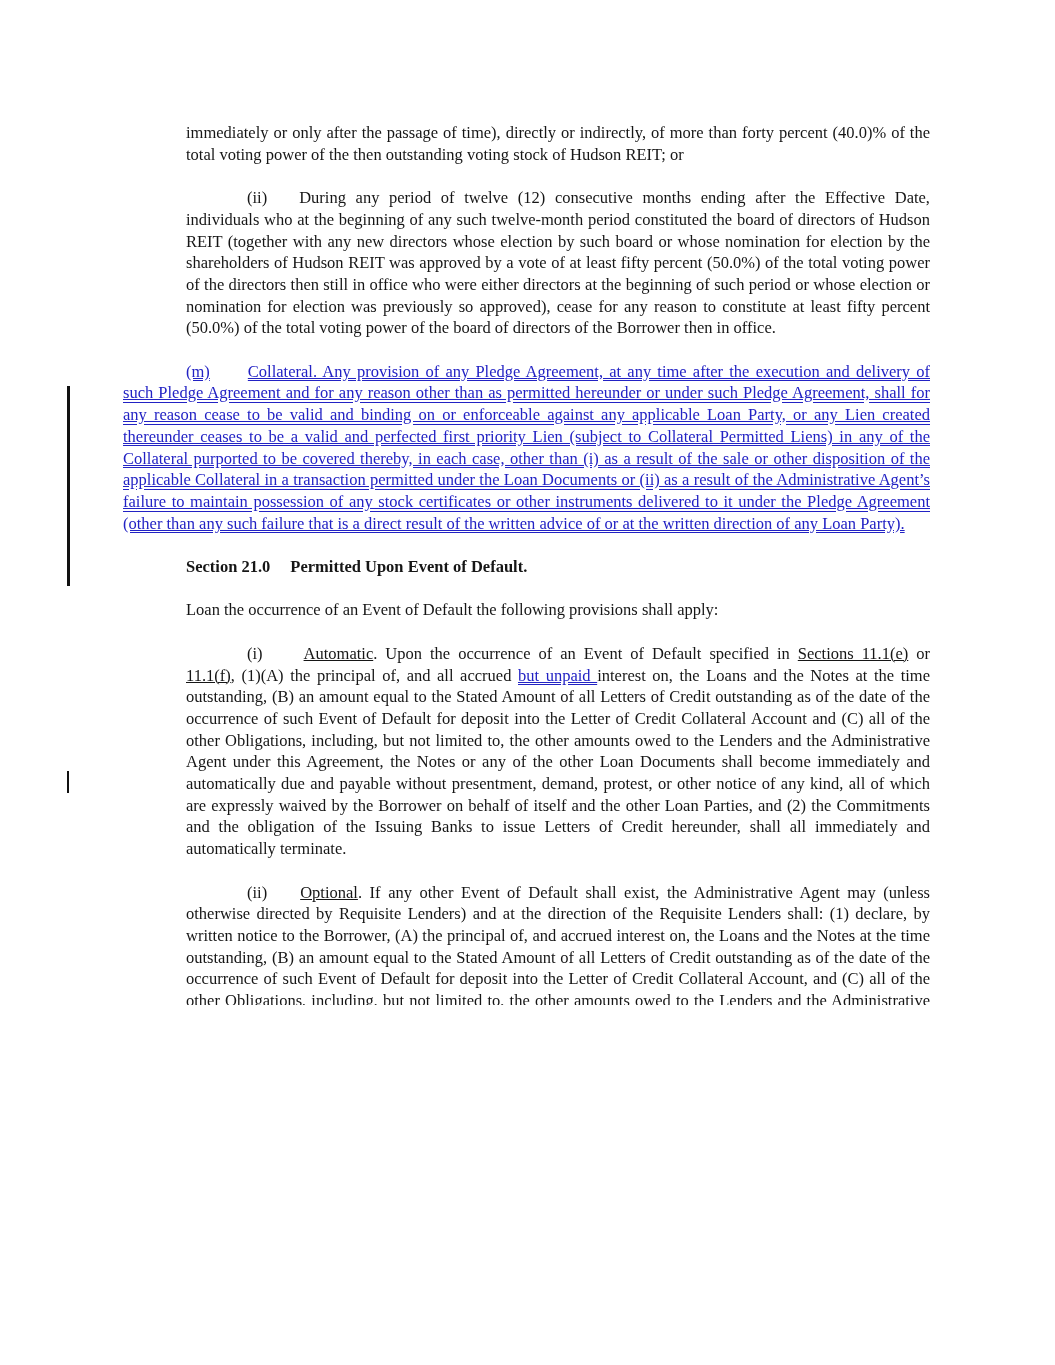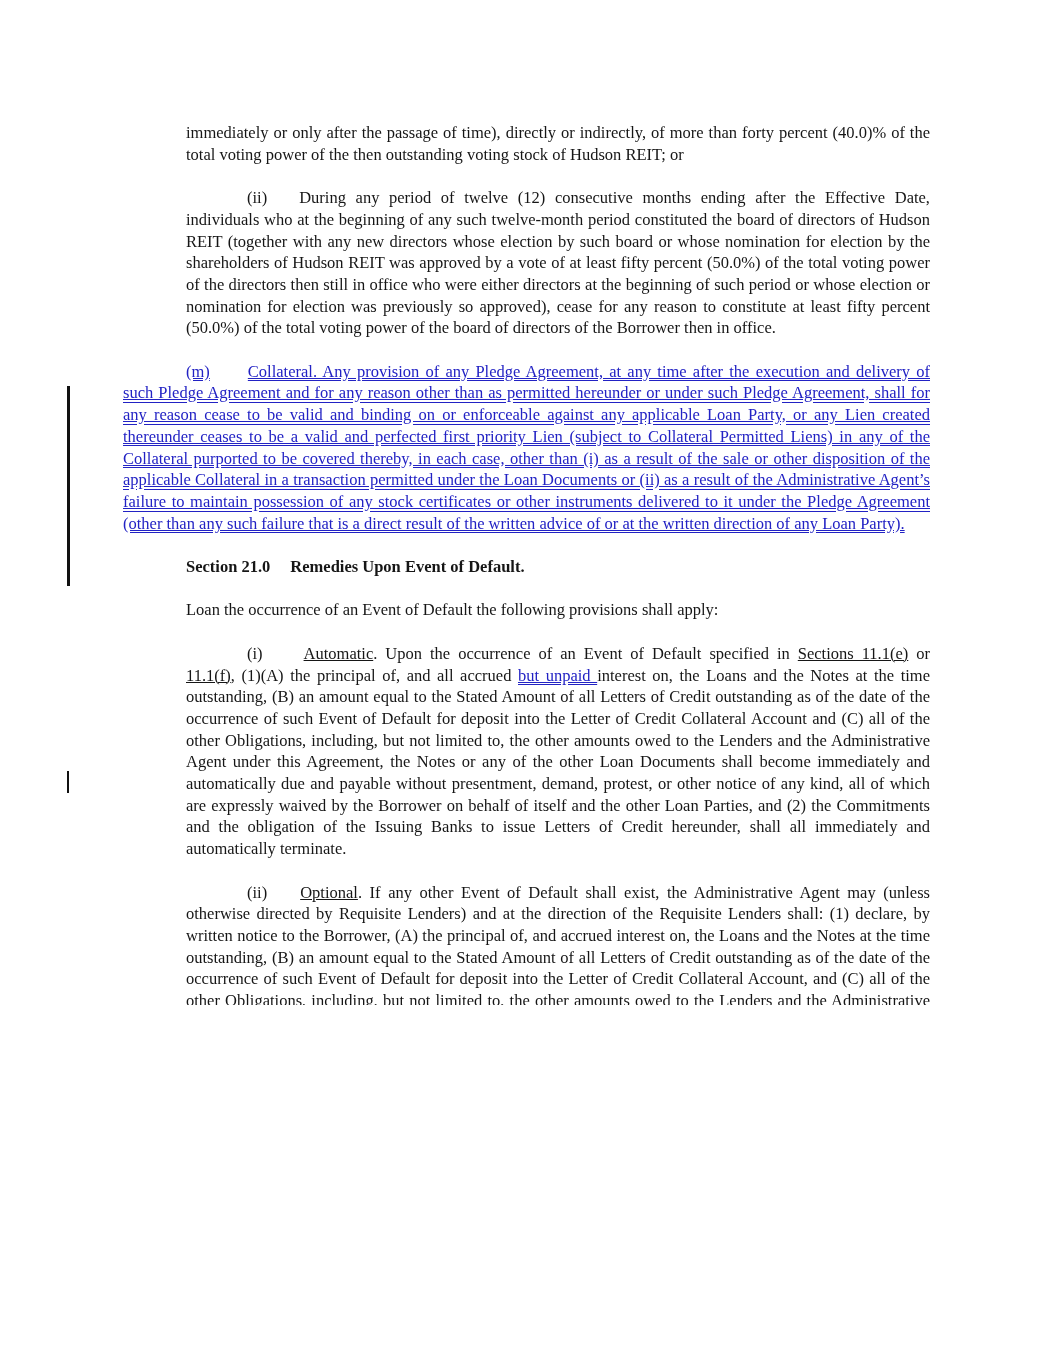--- a/index.html
+++ b/index.html
@@ -65,21 +65,21 @@
   <div class="change-bar" style="left:68px;top:1276px;width:3px;height:29px;"></div>
 
   <div class="content">
 
     <p class="para"><span class="seg-plain">immediately or only after the passage of time), directly or indirectly, of more than forty percent (40.0)% of the total voting power of the then outstanding voting stock of Hudson REIT; or</span></p>
 
     <p class="para first-indent"><span class="seg-plain">(ii)</span><span class="seg-tab" style="width: 32px;"></span><span class="seg-plain">During any period of twelve (12) consecutive months ending after the Effective Date, individuals who at the beginning of any such twelve-month period constituted the board of directors of Hudson REIT (together with any new directors whose election by such board or whose nomination for election by the shareholders of Hudson REIT was approved by a vote of at least fifty percent (50.0%) of the total voting power of the directors then still in office who were either directors at the beginning of such period or whose election or nomination for election was previously so approved), cease for any reason to constitute at least fifty percent (50.0%) of the total voting power of the board of directors of the Borrower then in office.</span></p>
 
     <p class="para-wide"><span class="seg-ins">(m)</span><span class="seg-tab" style="width: 38px;"></span><span class="seg-ins">Collateral.  Any provision of any Pledge Agreement, at any time after the execution and delivery of such Pledge Agreement and for any reason other than as permitted hereunder or under such Pledge Agreement, shall for any reason cease to be valid and binding on or enforceable against any applicable Loan Party, or any Lien created thereunder ceases to be a valid and perfected first priority Lien (subject to Collateral Permitted Liens) in any of the Collateral purported to be covered thereby, in each case, other than (i) as a result of the sale or other disposition of the applicable Collateral in a transaction permitted under the Loan Documents or (ii) as a result of the Administrative Agent’s failure to maintain possession of any stock certificates or other instruments delivered to it under the Pledge Agreement (other than any such failure that is a direct result of the written advice of or at the written direction of any Loan Party).</span></p>
 
-    <p class="para-heading"><span class="seg-plain">Section 21.0</span><span class="seg-tab" style="width: 20px;"></span><span class="seg-plain">Remedies Upon Event of Default.</span></p>
+    <p class="para-heading"><span class="seg-plain">Section 21.0</span><span class="seg-tab" style="width: 20px;"></span><span class="seg-plain">Permitted Upon Event of Default.</span></p>
 
     <p class="para"><span class="seg-plain">Loan the occurrence of an Event of Default the following provisions shall apply:</span></p>
 
 
     <p class="para first-indent"><span class="seg-plain">(i)</span><span class="seg-tab" style="width: 41px;"></span><span class="seg-u">Automatic</span><span class="seg-plain">.  Upon the occurrence of an Event of Default specified in </span><span class="seg-u">Sections 11.1(e)</span><span class="seg-plain"> or </span><span class="seg-u">11.1(f)</span><span class="seg-plain">, (1)(A) the principal of, and all accrued </span><span class="seg-ins">but unpaid </span><span class="seg-plain">interest on, the Loans and the Notes at the time outstanding, (B) an amount equal to the Stated Amount of all Letters of Credit outstanding as of the date of the occurrence of such Event of Default for deposit into the Letter of Credit Collateral Account and (C) all of the other Obligations, including, but not limited to, the other amounts owed to the Lenders and the Administrative Agent under this Agreement, the Notes or any of the other Loan Documents shall become immediately and automatically due and payable without presentment, demand, protest, or other notice of any kind, all of which are expressly waived by the Borrower on behalf of itself and the other Loan Parties, and (2) the Commitments and the obligation of the Issuing Banks to issue Letters of Credit hereunder, shall all immediately and automatically terminate.</span></p>
 
     <p class="para first-indent no-bottom"><span class="seg-plain">(ii)</span><span class="seg-tab" style="width: 33px;"></span><span class="seg-u">Optional</span><span class="seg-plain">.  If any other Event of Default shall exist, the Administrative Agent may (unless otherwise directed by Requisite Lenders) and at the direction of the Requisite Lenders shall:  (1) declare, by written notice to the Borrower, (A) the principal of, and accrued interest on, the Loans and the Notes at the time outstanding, (B) an amount equal to the Stated Amount of all Letters of Credit outstanding as of the date of the occurrence of such Event of Default for deposit into the Letter of Credit Collateral Account, and (C) all of the other Obligations, including, but not limited to, the other amounts owed to the Lenders and the Administrative Agent under this Agreement, the Notes or any of the other Loan Documents to be forthwith due and payable, whereupon the same shall immediately become due and payable without presentment, demand, protest or other notice of any kind, all of which are expressly</span></p>
 
   </div>
 

